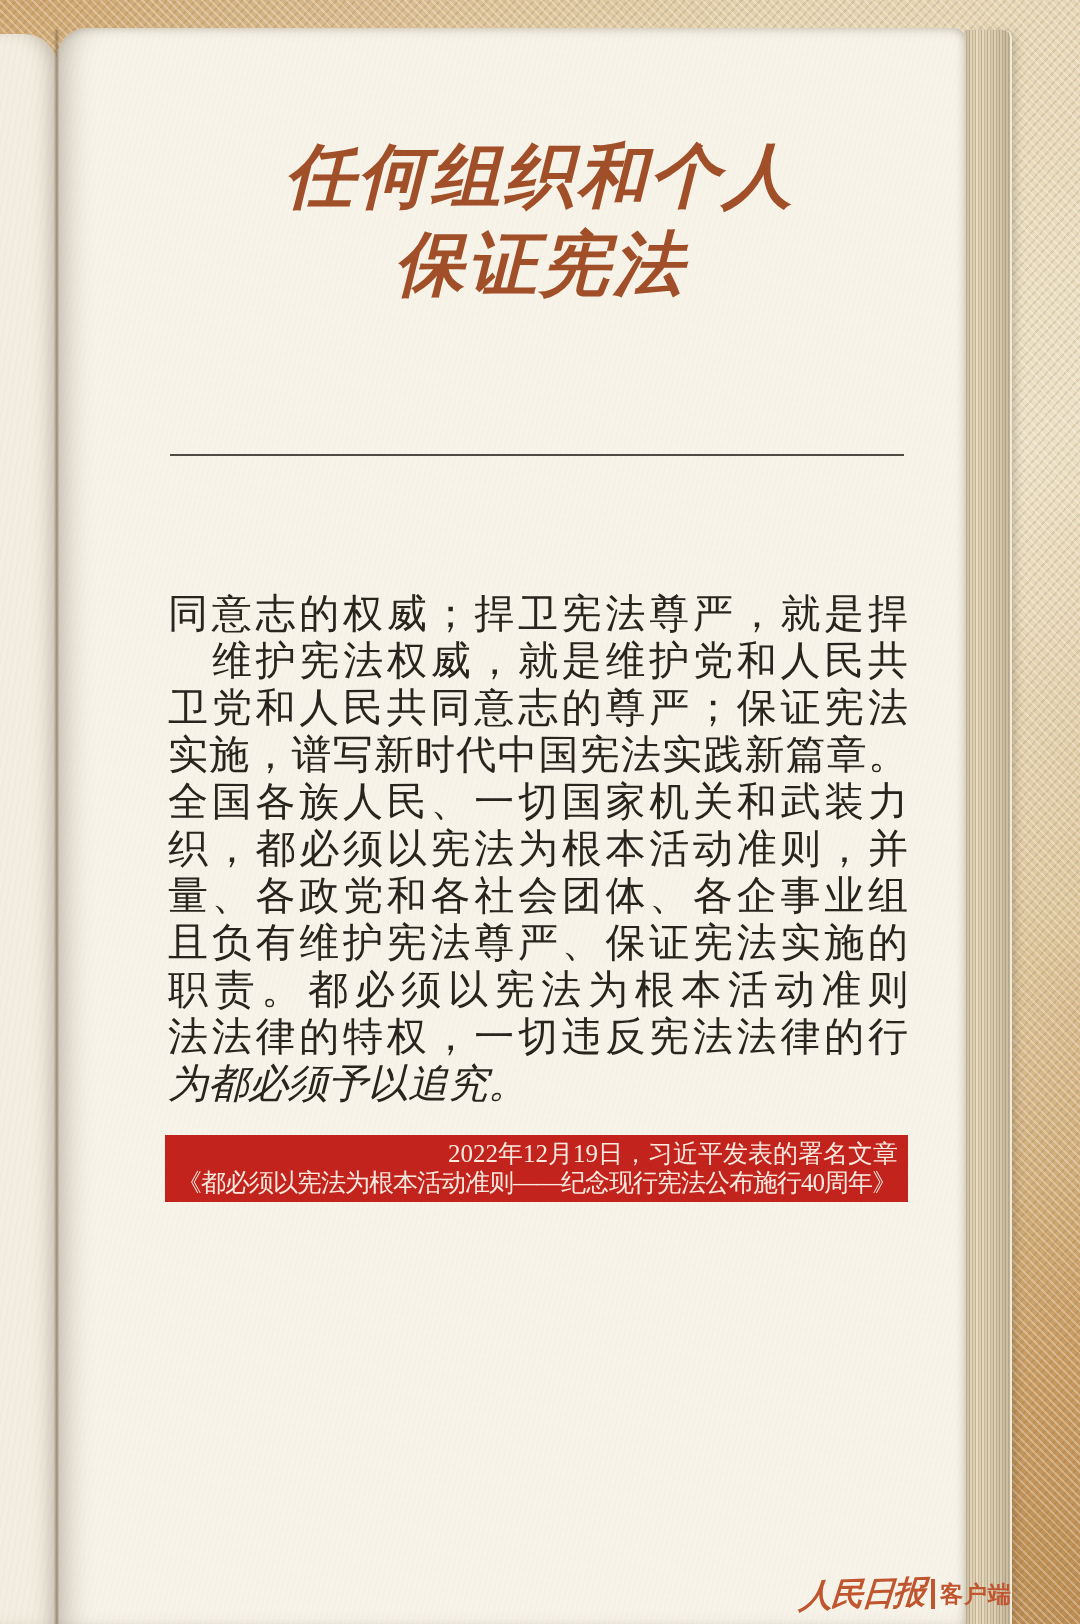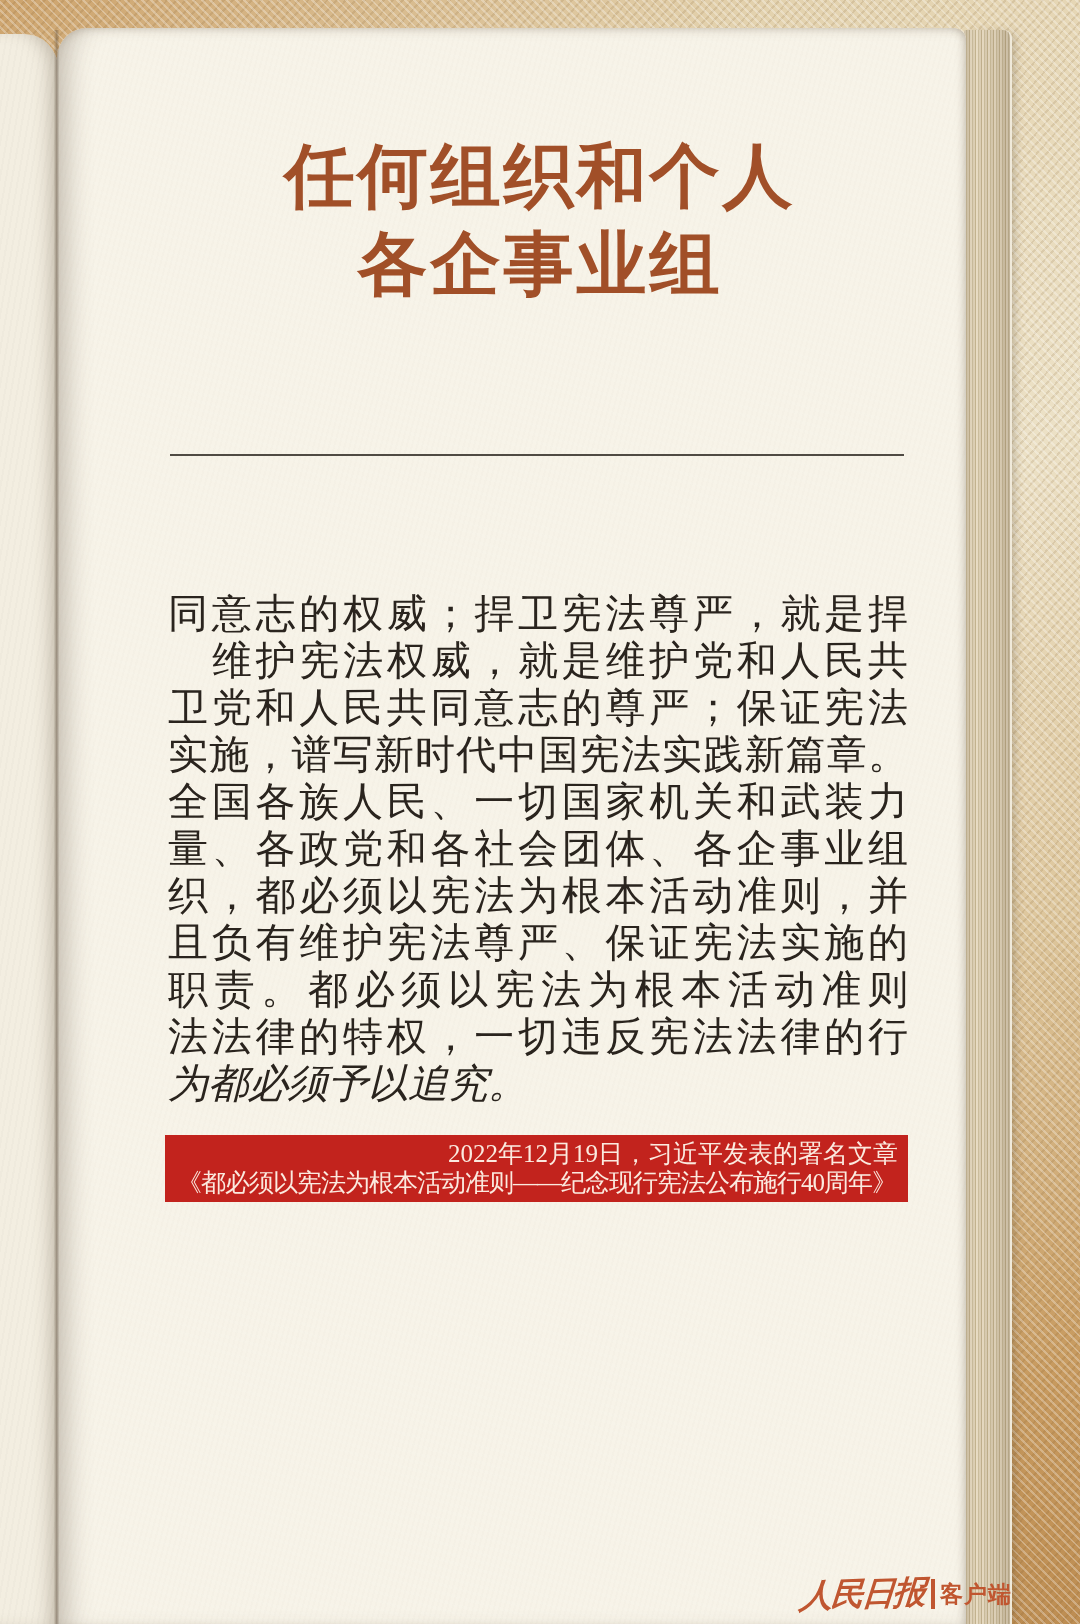--- a/index.html
+++ b/index.html
@@ -79,20 +79,21 @@
     position: absolute;
     left: 160px; top: 133px;
     width: 760px;
     z-index: 4;
     text-align: center;
     font-weight: bold;
     font-size: 70px;
     line-height: 88px;
     letter-spacing: 3px;
     color: var(--color-title, #a14f28);
+    font-style: italic;
   }
 
   
   .divider {
     position: absolute;
     left: 170px; top: 454px;
     width: 734px; height: 2px;
     background: var(--color-divider, #4f4a43);
     z-index: 4;
   }
@@ -170,33 +171,33 @@
 
   <div class="left-page"></div>
   <div class="crease"></div>
 
   <div class="page-stack"></div>
 
   <div class="page"></div>
 
   <div class="title">
     <div>任何组织和个人</div>
-    <div>各企事业组</div>
+    <div>保证宪法</div>
   </div>
 
   <div class="divider"></div>
 
   <div class="body-text">
     <div class="body-line">同意志的权威；捍卫宪法尊严，就是捍</div>
     <div class="body-line first">维护宪法权威，就是维护党和人民共</div>
     <div class="body-line">卫党和人民共同意志的尊严；保证宪法</div>
     <div class="body-line">实施，谱写新时代中国宪法实践新篇章。</div>
     <div class="body-line">全国各族人民、一切国家机关和武装力</div>
+    <div class="body-line">织，都必须以宪法为根本活动准则，并</div>
     <div class="body-line">量、各政党和各社会团体、各企事业组</div>
-    <div class="body-line">织，都必须以宪法为根本活动准则，并</div>
     <div class="body-line">且负有维护宪法尊严、保证宪法实施的</div>
     <div class="body-line">职责。都必须以宪法为根本活动准则</div>
     <div class="body-line">法法律的特权，一切违反宪法法律的行</div>
     <div class="body-line last">为都必须予以追究。</div>
   </div>
 
   <div class="banner">
     <div class="line1">2022年12月19日，习近平发表的署名文章</div>
     <div class="line2">《都必须以宪法为根本活动准则——纪念现行宪法公布施行40周年》</div>
   </div>

